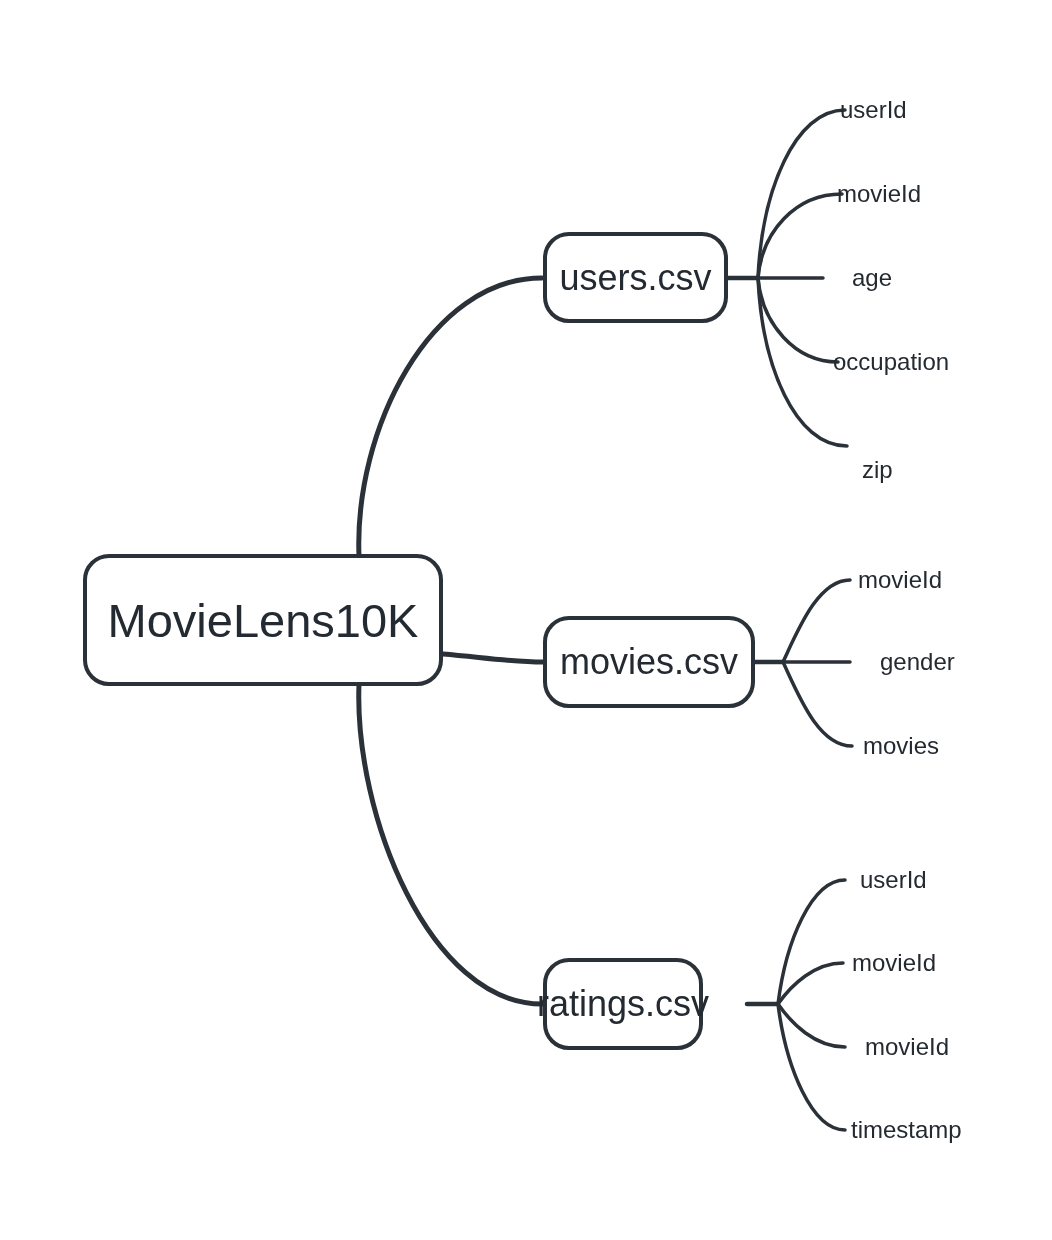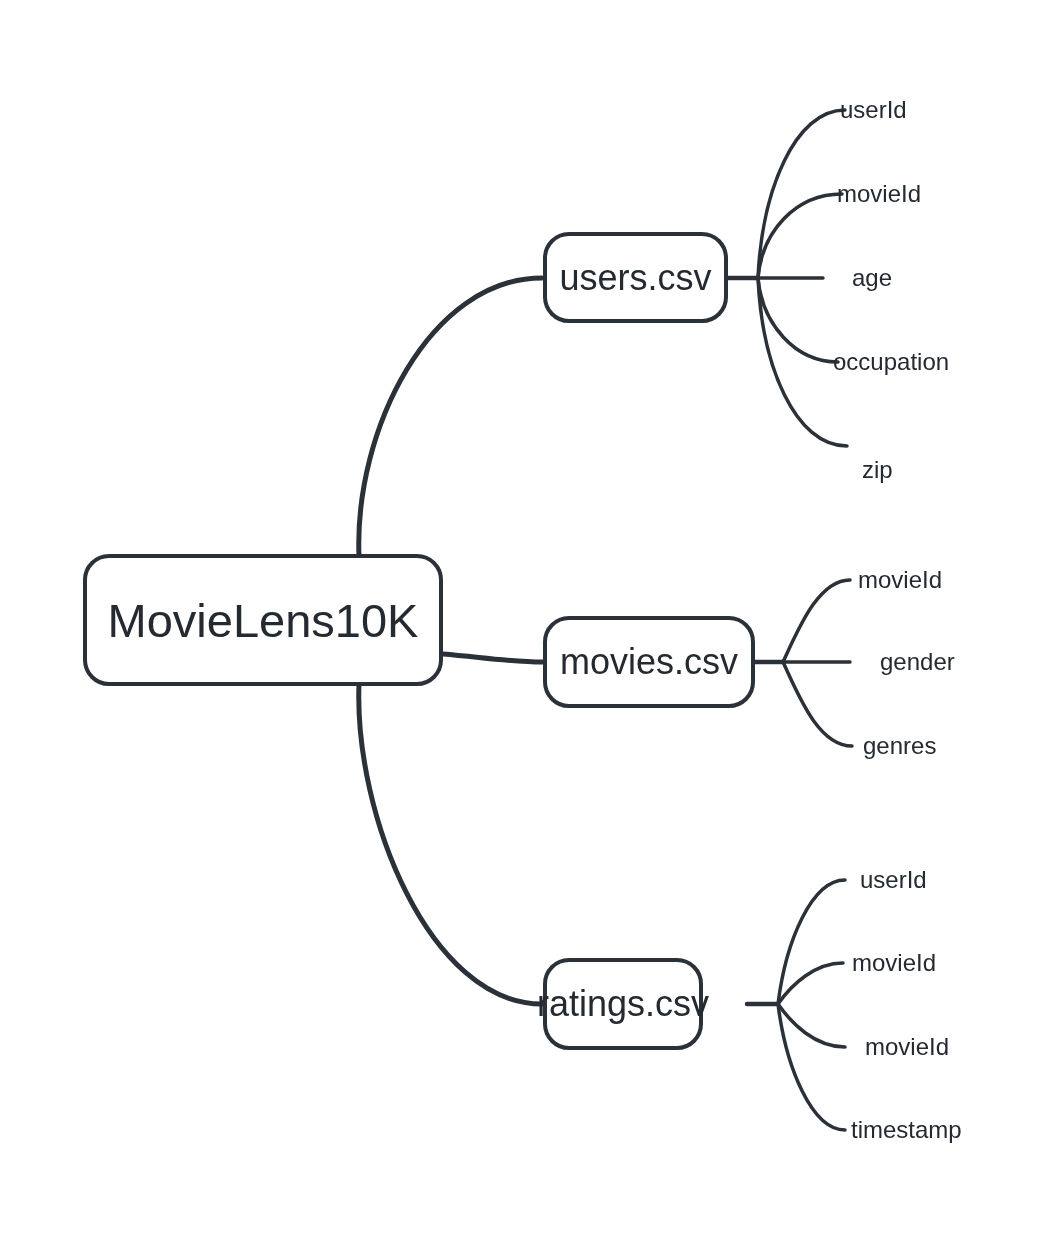--- a/index.html
+++ b/index.html
@@ -86,20 +86,20 @@
   </div>
 
   <div class="leaf" style="left:840px;top:110px">userId</div>
   <div class="leaf" style="left:837px;top:194px">movieId</div>
   <div class="leaf" style="left:852px;top:278px">age</div>
   <div class="leaf" style="left:833px;top:362px">occupation</div>
   <div class="leaf" style="left:862px;top:470px">zip</div>
 
   <div class="leaf" style="left:858px;top:580px">movieId</div>
   <div class="leaf" style="left:880px;top:662px">gender</div>
-  <div class="leaf" style="left:863px;top:746px">genres</div>
+  <div class="leaf" style="left:863px;top:746px">movies</div>
 
   <div class="leaf" style="left:860px;top:880px">userId</div>
   <div class="leaf" style="left:852px;top:963px">movieId</div>
   <div class="leaf" style="left:865px;top:1047px">movieId</div>
   <div class="leaf" style="left:851px;top:1130px">timestamp</div>
 
 </div>
 
 </body></html>

